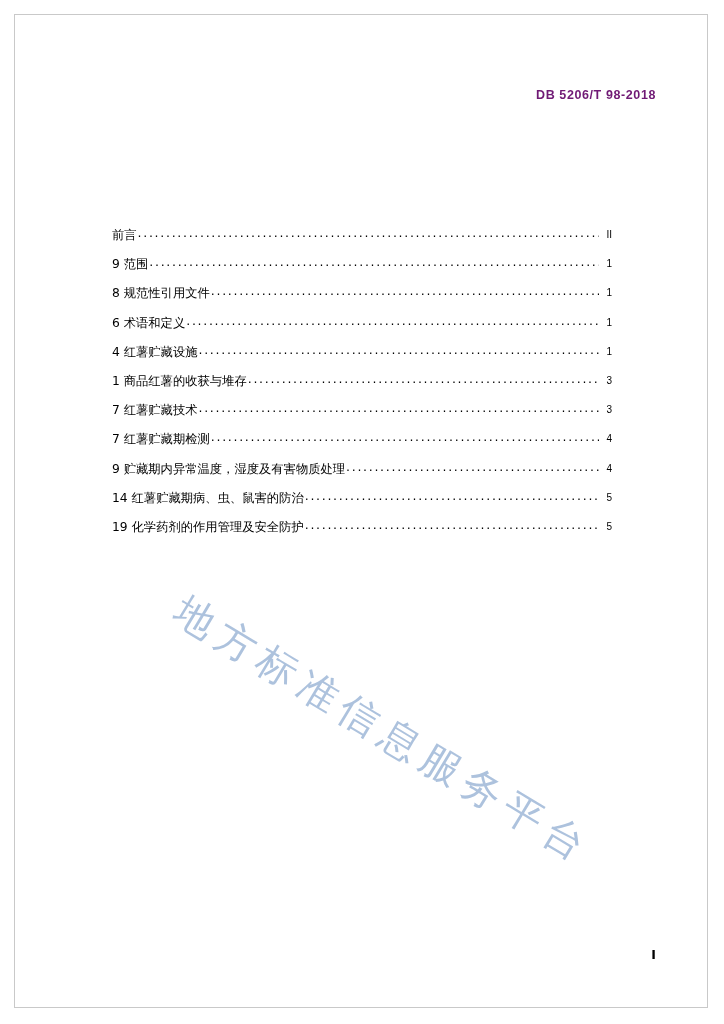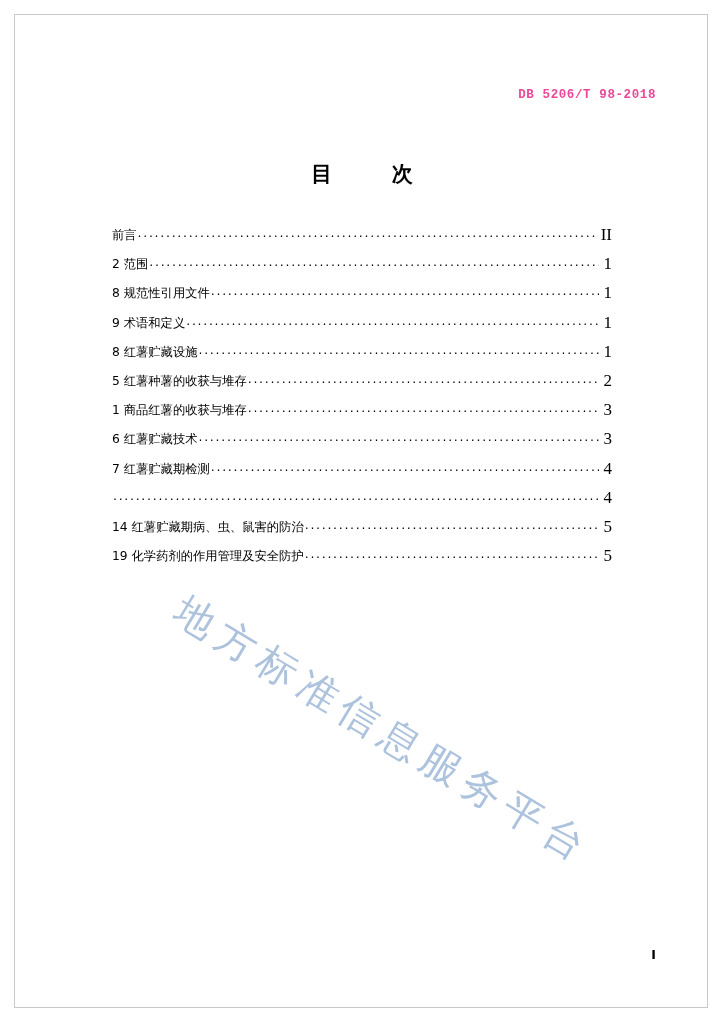--- a/index.html
+++ b/index.html
@@ -30,25 +30,25 @@
     width: 694px;
     height: 994px;
     border: 1px solid #c9c9c9;
     box-sizing: border-box;
     pointer-events: none;
   }
   .std-code {
     position: absolute;
     right: 68px;
     top: 88px;
-    font-family: Liberation Mono, monospace;
+    font-family: Liberation Sans, sans-serif;
     font-size: 12.5px;
     font-weight: bold;
     letter-spacing: 0.6px;
-    color: #ec4899;
+    color: #701a75;
     white-space: nowrap;
   }
   .doc-title {
     position: absolute;
     left: 0;
     right: 0;
     top: 160px;
     text-align: center;
     font-family: "DejaVu Sans", sans-serif;
     font-size: 21px;
@@ -90,22 +90,22 @@
     left: 0;
     bottom: 0;
     white-space: nowrap;
     letter-spacing: 1.7px;
     font-size: 12.5px;
     font-family: "DejaVu Sans", sans-serif;
     color: #000;
   }
   .toc-page {
     flex: 0 0 auto;
-    font-family: Liberation Serif, serif;
-    font-size: 17px;
+    font-family: Liberation Sans, sans-serif;
+    font-size: 10px;
     padding-left: 2px;
     min-width: 10px;
     text-align: right;
   }
   .watermark {
     position: absolute;
     left: 175px;
     top: 590px;
     width: 430px;
     height: 280px;
@@ -132,79 +132,74 @@
   }
 </style>
 </head>
 <body>
 
 <div class="page">
   <div class="page-border"></div>
 
   <div class="std-code">DB 5206/T 98-2018</div>
 
-  <div class="doc-title">目    次</div>
 
   <div class="toc">
 
     <div class="toc-entry">
       <span class="toc-label">前言</span>
       <span class="toc-dots"></span>
       <span class="toc-page">II</span>
     </div>
 
     <div class="toc-entry">
-      <span class="toc-label">2 范围</span>
+      <span class="toc-label">9 范围</span>
       <span class="toc-dots"></span>
       <span class="toc-page">1</span>
     </div>
 
     <div class="toc-entry">
       <span class="toc-label">8 规范性引用文件</span>
       <span class="toc-dots"></span>
       <span class="toc-page">1</span>
     </div>
 
     <div class="toc-entry">
-      <span class="toc-label">9 术语和定义</span>
-      <span class="toc-dots"></span>
-      <span class="toc-page">1</span>
-    </div>
-
-    <div class="toc-entry">
-      <span class="toc-label">8 红薯贮藏设施</span>
-      <span class="toc-dots"></span>
-      <span class="toc-page">1</span>
-    </div>
-
-    <div class="toc-entry">
-      <span class="toc-label">5 红薯种薯的收获与堆存</span>
-      <span class="toc-dots"></span>
-      <span class="toc-page">2</span>
-    </div>
+      <span class="toc-label">6 术语和定义</span>
+      <span class="toc-dots"></span>
+      <span class="toc-page">1</span>
+    </div>
+
+    <div class="toc-entry">
+      <span class="toc-label">4 红薯贮藏设施</span>
+      <span class="toc-dots"></span>
+      <span class="toc-page">1</span>
+    </div>
+
 
     <div class="toc-entry">
       <span class="toc-label">1 商品红薯的收获与堆存</span>
       <span class="toc-dots"></span>
       <span class="toc-page">3</span>
     </div>
 
     <div class="toc-entry">
-      <span class="toc-label">6 红薯贮藏技术</span>
+      <span class="toc-label">7 红薯贮藏技术</span>
       <span class="toc-dots"></span>
       <span class="toc-page">3</span>
     </div>
 
     <div class="toc-entry">
       <span class="toc-label">7 红薯贮藏期检测</span>
       <span class="toc-dots"></span>
       <span class="toc-page">4</span>
     </div>
 
     <div class="toc-entry">
+      <span class="toc-label">9 贮藏期内异常温度，湿度及有害物质处理</span>
       <span class="toc-dots"></span>
       <span class="toc-page">4</span>
     </div>
 
     <div class="toc-entry">
       <span class="toc-label">14 红薯贮藏期病、虫、鼠害的防治</span>
       <span class="toc-dots"></span>
       <span class="toc-page">5</span>
     </div>
 

